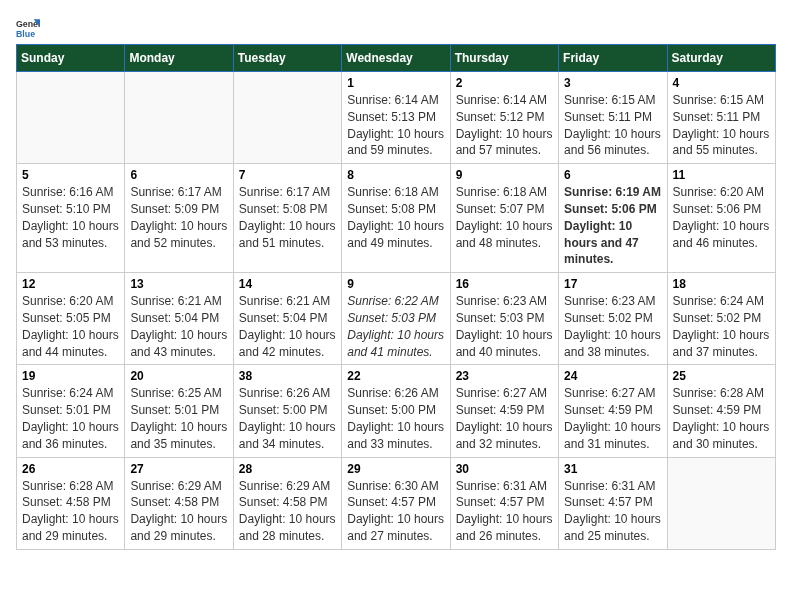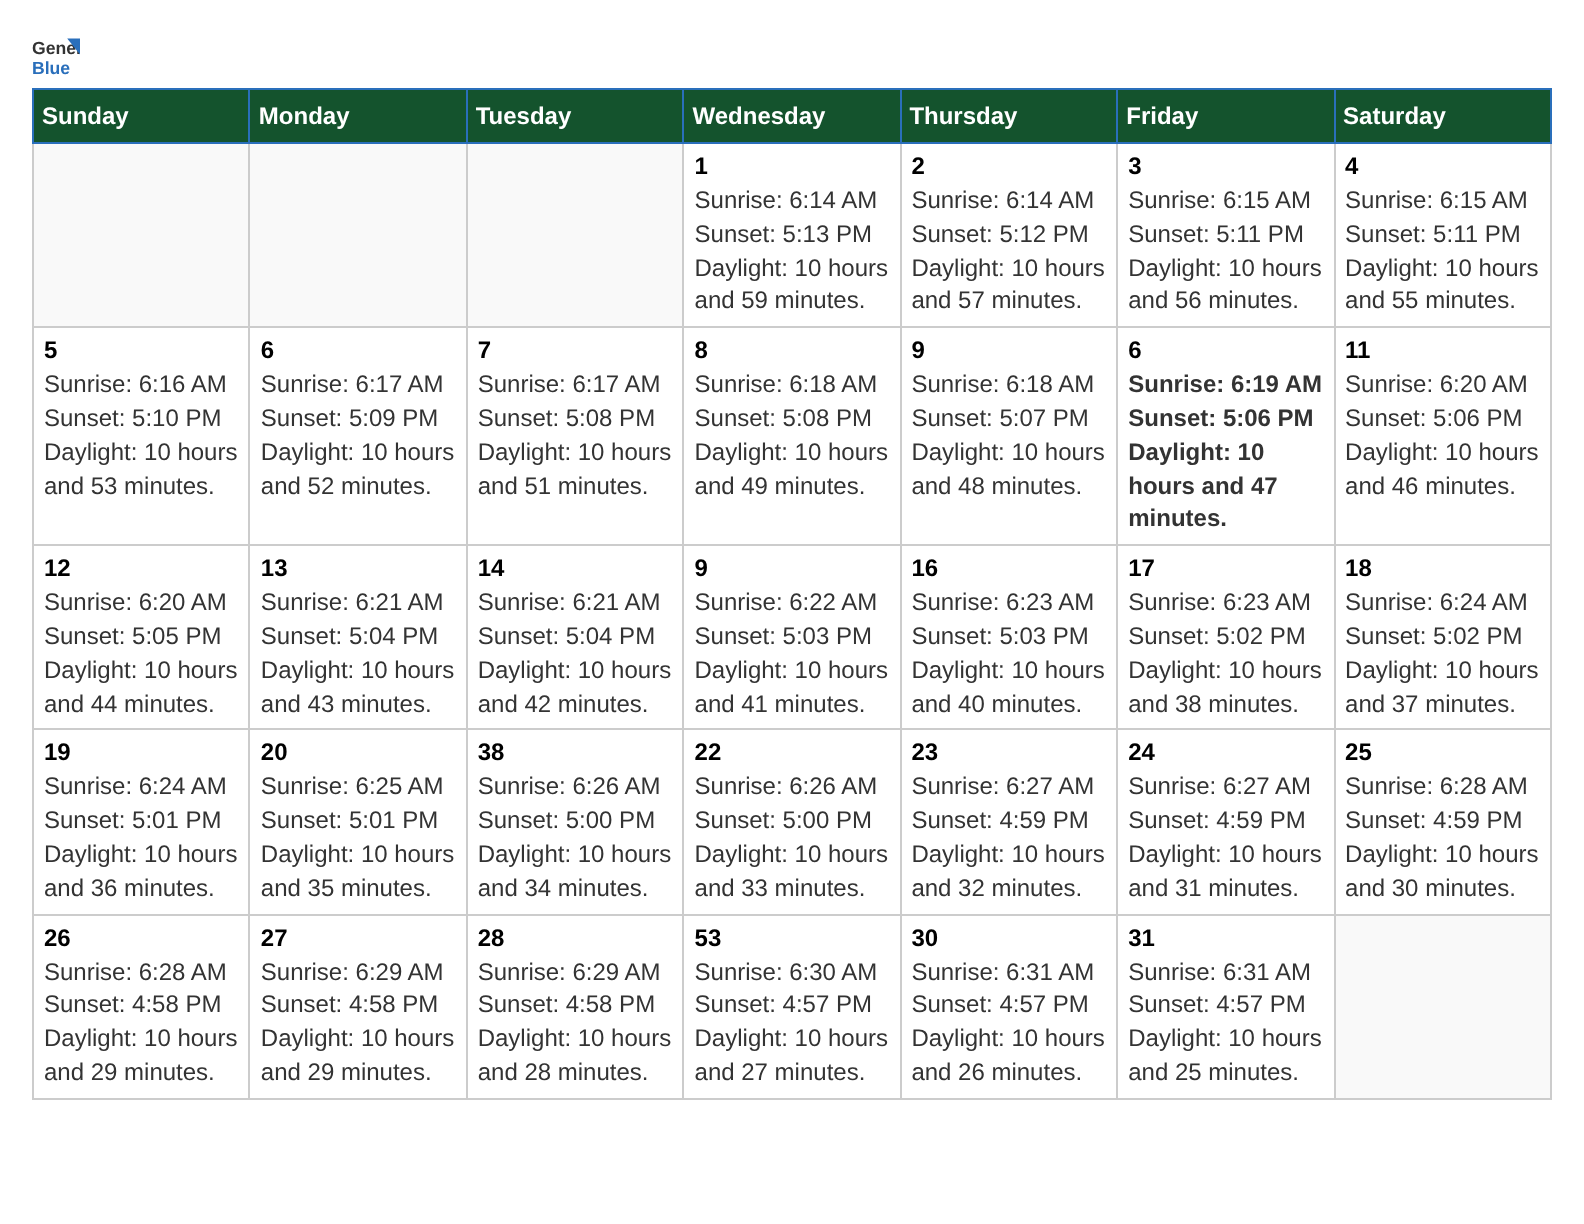--- a/index.html
+++ b/index.html
@@ -192,21 +192,21 @@
 Daylight: 10 hours and 43 minutes.</div>
         </td>
         <td>
           <div class="day-number">14</div>
           <div class="day-info" style="white-space: pre-line;">Sunrise: 6:21 AM
 Sunset: 5:04 PM
 Daylight: 10 hours and 42 minutes.</div>
         </td>
         <td>
           <div class="day-number">9</div>
-          <div class="day-info" style="white-space: pre-line;">Sunrise: 6:22 AM
+          <div class="day-info" style="white-space: pre-line; font-style: italic;">Sunrise: 6:22 AM
 Sunset: 5:03 PM
 Daylight: 10 hours and 41 minutes.</div>
         </td>
         <td>
           <div class="day-number">16</div>
           <div class="day-info" style="white-space: pre-line;">Sunrise: 6:23 AM
 Sunset: 5:03 PM
 Daylight: 10 hours and 40 minutes.</div>
         </td>
         <td>
@@ -279,21 +279,21 @@
 Sunset: 4:58 PM
 Daylight: 10 hours and 29 minutes.</div>
         </td>
         <td>
           <div class="day-number">28</div>
           <div class="day-info" style="white-space: pre-line;">Sunrise: 6:29 AM
 Sunset: 4:58 PM
 Daylight: 10 hours and 28 minutes.</div>
         </td>
         <td>
-          <div class="day-number">53</div>
+          <div class="day-number">29</div>
           <div class="day-info" style="white-space: pre-line;">Sunrise: 6:30 AM
 Sunset: 4:57 PM
 Daylight: 10 hours and 27 minutes.</div>
         </td>
         <td>
           <div class="day-number">30</div>
           <div class="day-info" style="white-space: pre-line;">Sunrise: 6:31 AM
 Sunset: 4:57 PM
 Daylight: 10 hours and 26 minutes.</div>
         </td>

